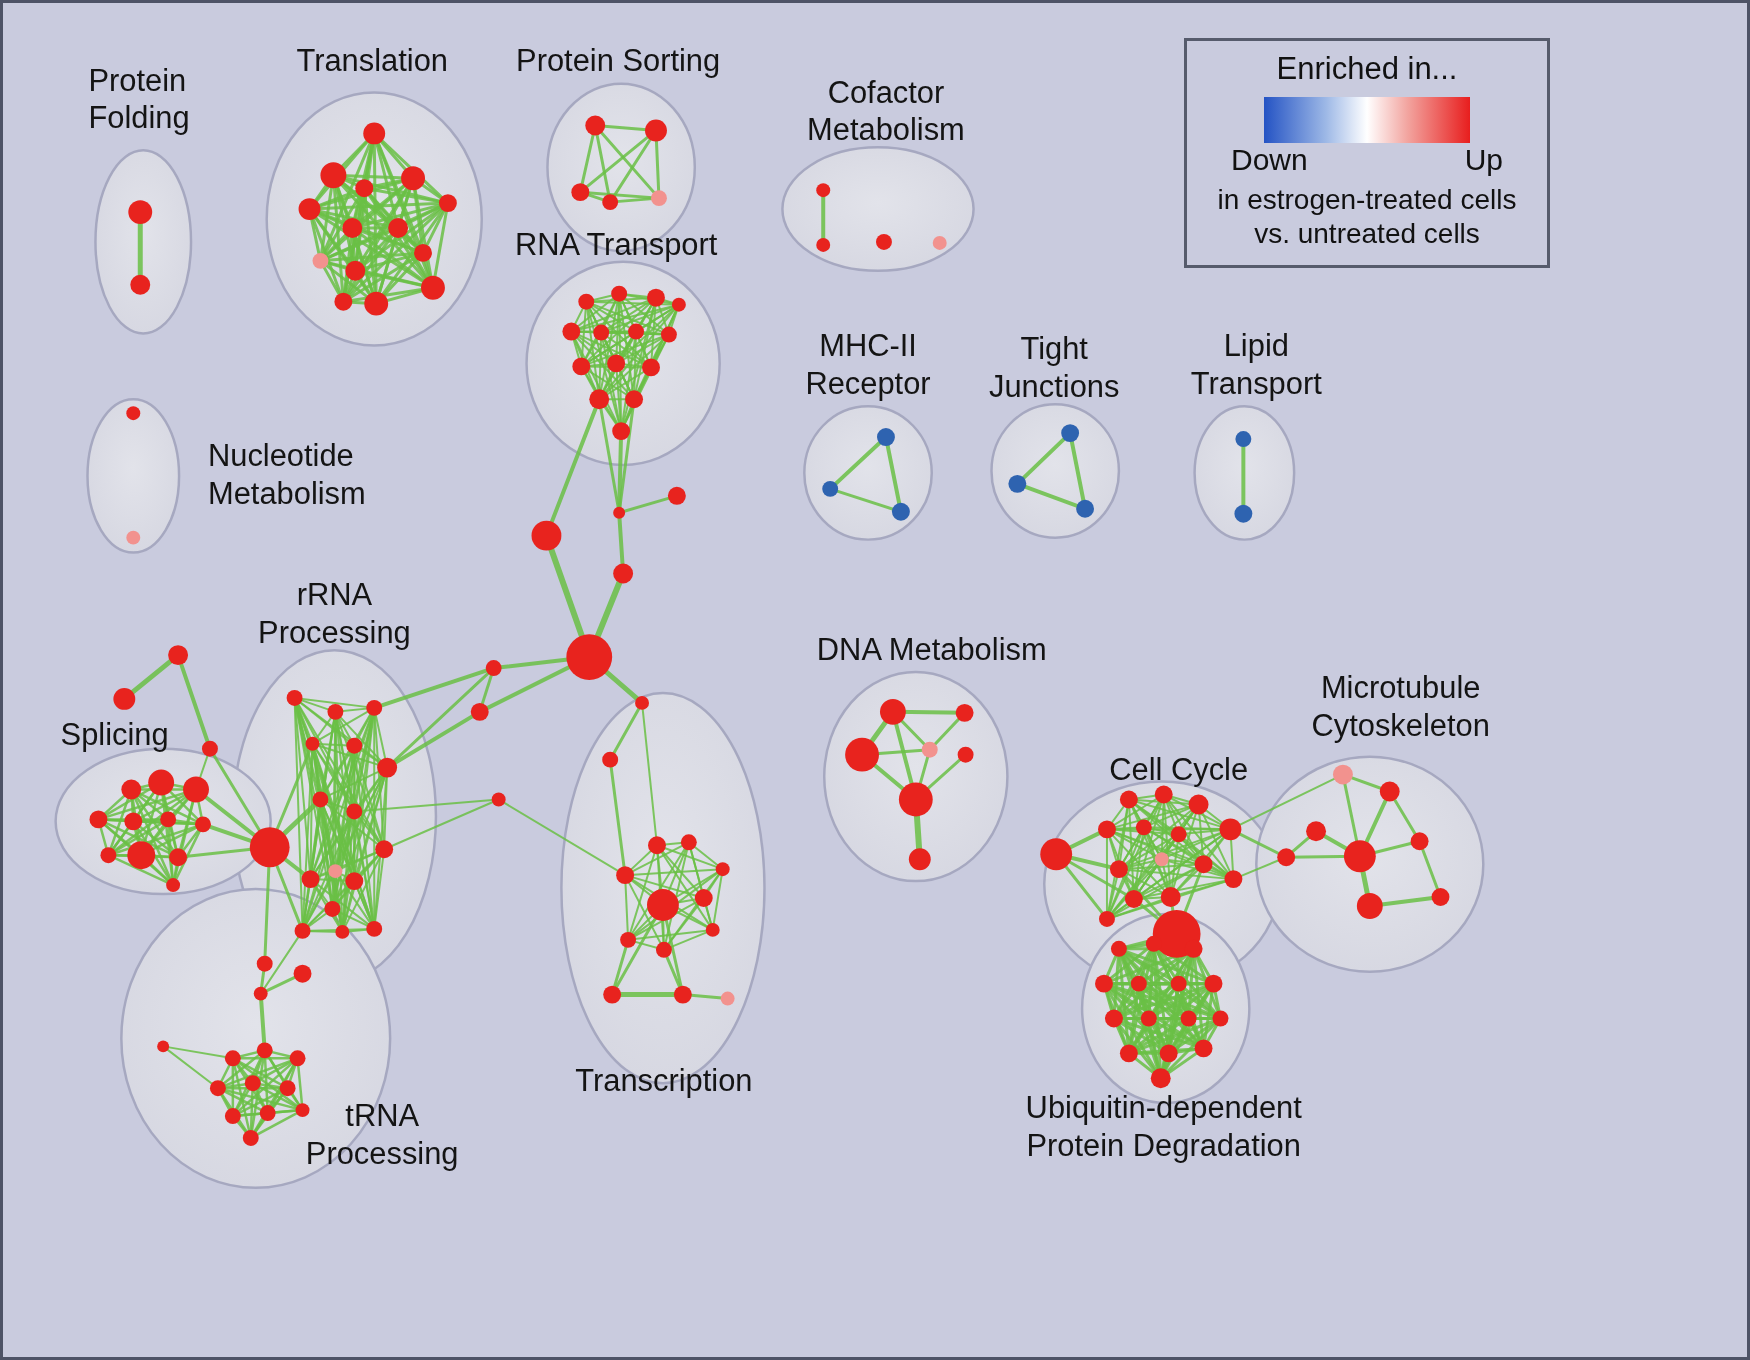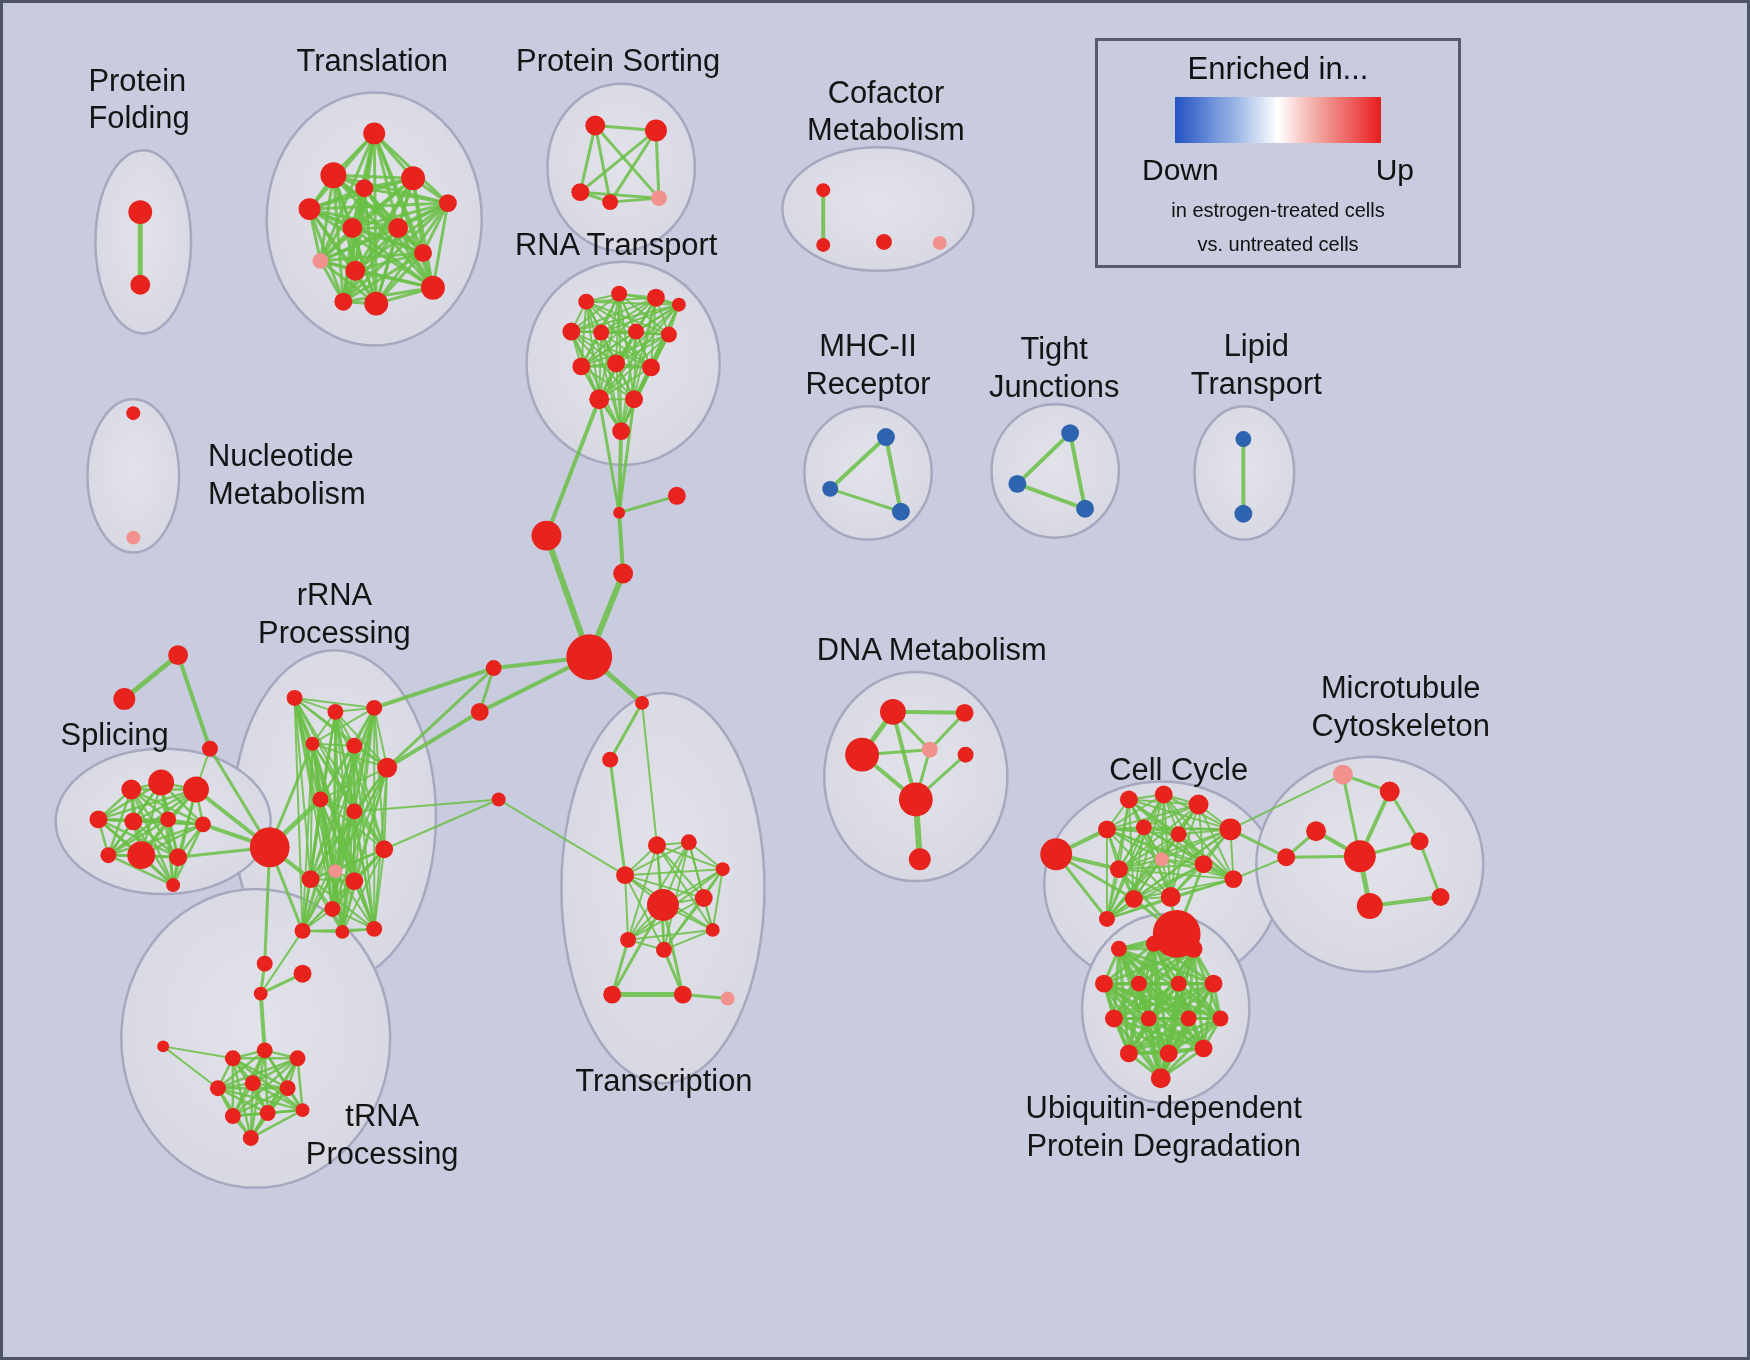--- a/index.html
+++ b/index.html
@@ -14,46 +14,46 @@
     padding-left:27px;
   }
   #network{position:absolute;left:0;top:0;width:100%;height:100%;}
   svg text{
     font-family:"Liberation Sans", sans-serif;
     fill:#141414;
   }
   .cluster-label{font-size:31px;}
   .legend{
     position:absolute;
-    left:1092px;top:35px;
+    left:1181px;top:35px;
     width:366px;height:230px;
     border:3px solid #565b6c;
     box-sizing:border-box;
     padding:10px 16px 0 16px;
     color:#111;
   }
   .legend-title{
     text-align:center;
     font-size:31px;
     margin-bottom:10px;
   }
   .legend-bar{
     width:206px;height:46px;
     margin:0 auto;
   }
   .legend-row{
     display:flex;
     justify-content:space-between;
     font-size:30px;
-    margin-top:10px;
+    margin-top:0;
     padding:0 28px;
   }
   .legend-caption{
     text-align:center;
-    font-size:20px;
+    font-size:28px;
     line-height:34px;
   }
   .legend-caption.first{margin-top:6px;}
 </style>
 </head>
 <body>
 
 <div class="figure" style="background: rgb(201, 203, 222); border-color: rgb(78, 83, 102);">
   <svg id="network" viewBox="0 0 1750 1360">
       <defs>

